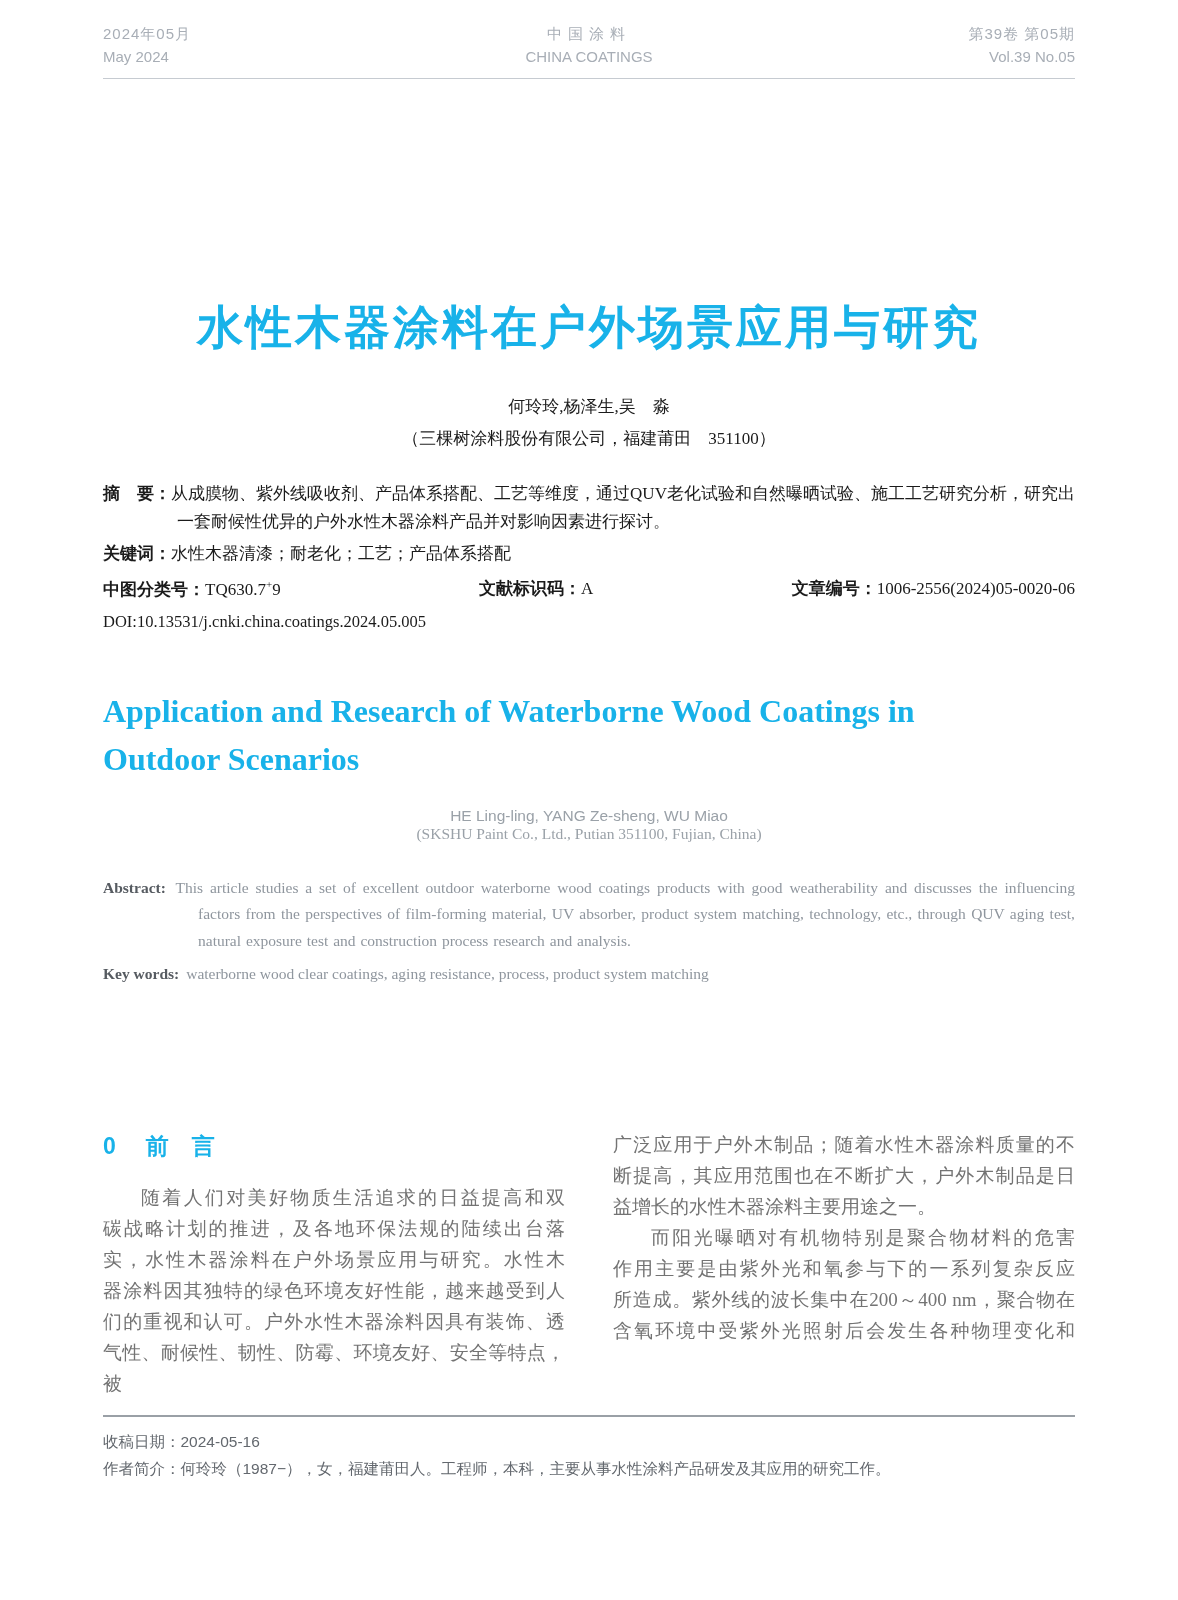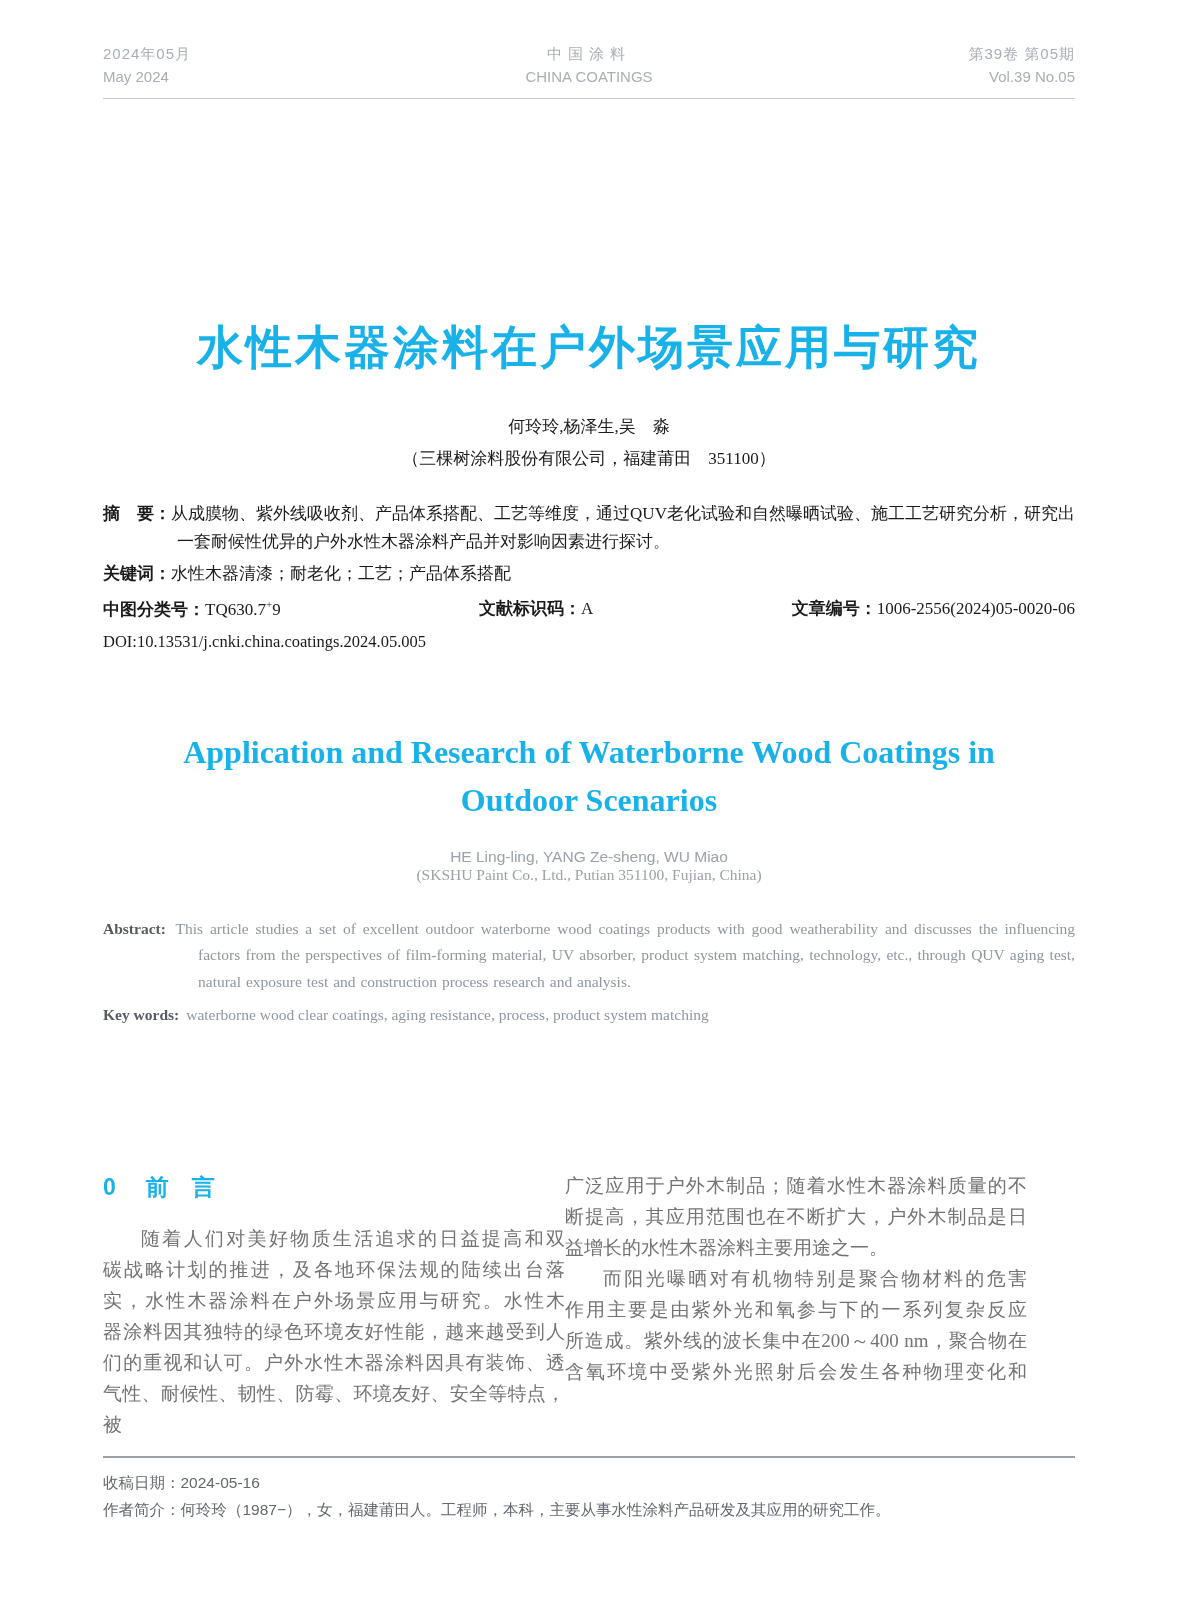--- a/index.html
+++ b/index.html
@@ -6,21 +6,21 @@
   html,body { background:#ffffff; }
   .page {
     width:1178px; height:1600px; margin:0 auto; background:#ffffff;
     font-family:"Liberation Serif", serif; color:#1b1b1b; overflow:hidden;
   }
   .content { padding:0 103px; }
 
   
   .jheader {
     display:flex; justify-content:space-between; align-items:flex-end;
-    padding-top:42px; padding-bottom:9px; border-bottom:1px solid #c6cbd1;
+    padding-top:22px; padding-bottom:9px; border-bottom:1px solid #c6cbd1;
     font-family:"Liberation Sans", sans-serif; font-size:15px; line-height:1.55;
     color:#a8aeb6;
   }
   .jheader .col { width:33%; }
   .jheader .center { text-align:center; }
   .jheader .right { text-align:right; }
   .jheader .zh { letter-spacing:1px; }
   .jheader .center .zh { letter-spacing:6px; }
 
   
@@ -41,40 +41,40 @@
   .kw-zh { margin-top:3px; font-size:17px; line-height:1.7; }
   .clsrow {
     margin-top:6px; display:flex; justify-content:space-between;
     font-size:17px; line-height:1.7;gap:12px;
   }
   .clsrow sup { font-size:11px; }
   .doi { margin-top:7px; font-size:16.5px; font-family:"Liberation Serif", serif; }
 
   
   .title-en {
-    margin-top:76px; text-align:center; font-family:"Liberation Serif", serif;
+    margin-top:55px; font-family:"Liberation Serif", serif;
     font-weight:bold; font-size:32px; line-height:1.5; color:#18b2e9;
   }
   .authors-en {
     margin-top:24px; text-align:center; font-family:"Liberation Sans", sans-serif;
     font-size:15.5px; color:#9aa1a8;
   }
   .affil-en {
     text-align:center; 
     font-size:15.5px; color:#9aa1a8;
   }
   .abs-en {
     margin-top:32px; font-size:15.5px; line-height:1.72; color:#8f969e;
     text-align:justify; padding-left:95px; text-indent:-95px; word-spacing:1px;
   }
   .abs-en .lab, .kw-en .lab { font-weight:bold; color:#565b61; }
   .kw-en { margin-top:6px; font-size:15.5px; line-height:1.72; color:#8f969e; }
 
   
-  .body-cols { margin-top:142px; display:flex; }
+  .body-cols { margin-top:142px; display:flex; gap:48px; }
   .colm { width:462px; }
   .sec-head {
     font-family:"Liberation Sans", sans-serif; font-weight:bold;
     font-size:23px; color:#18b2e9; margin-bottom:20px; margin-top:2px;
   }
   .sec-head .num { margin-right:30px; }
   .bline {
     font-size:19px; line-height:31px; color:#737373;
     text-align:justify; text-align-last:justify;
   }

